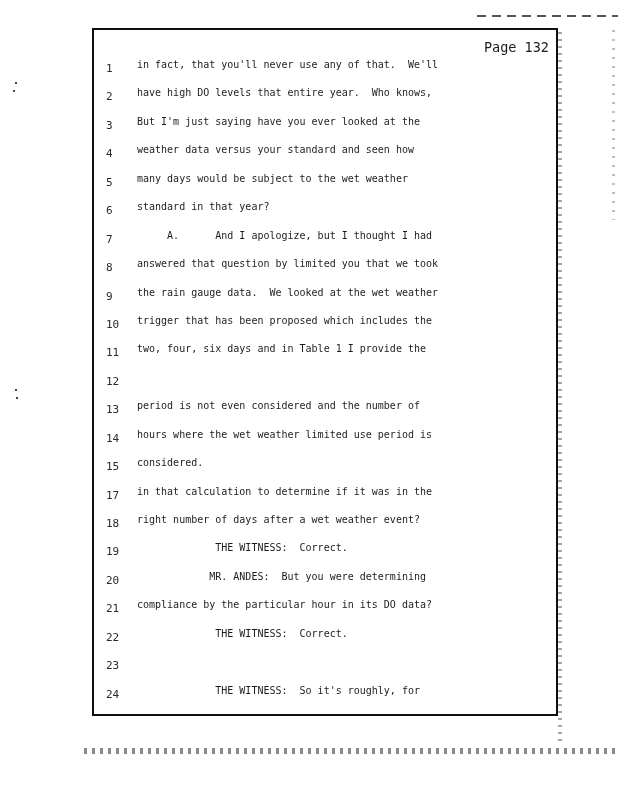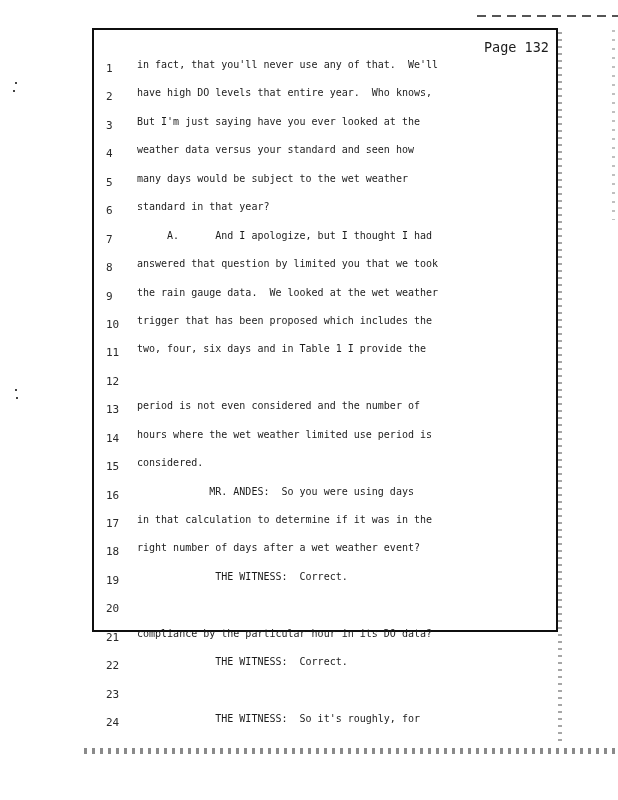--- a/index.html
+++ b/index.html
@@ -12,21 +12,21 @@
   .scan-page {
     position: relative;
     width: 618px; height: 800px;
     background: #ffffff;
     color: #1c1c1c;
   }
   
   .page-frame {
     position: absolute;
     left: 92px; top: 28px;
-    width: 466px; height: 604px;
+    width: 466px; height: 688px;
     border: 2px solid #0f0f0f;
     box-sizing: border-box;
     background: #ffffff;
   }
   .page-header {
     position: absolute;
     top: 9px; right: 7px;
     font-size: 13.5px;
     color: #1c1c1c;
     white-space: pre;
@@ -110,25 +110,24 @@
         <div class="t-line"><span class="t-num">6</span><span class="t-text">standard in that year?</span></div>
         <div class="t-line"><span class="t-num">7</span><span class="t-text">     A.      And I apologize, but I thought I had</span></div>
         <div class="t-line"><span class="t-num">8</span><span class="t-text">answered that question by limited you that we took</span></div>
         <div class="t-line"><span class="t-num">9</span><span class="t-text">the rain gauge data.  We looked at the wet weather</span></div>
         <div class="t-line"><span class="t-num">10</span><span class="t-text">trigger that has been proposed which includes the</span></div>
         <div class="t-line"><span class="t-num">11</span><span class="t-text">two, four, six days and in Table 1 I provide the</span></div>
         <div class="t-line"><span class="t-num">12</span></div>
         <div class="t-line"><span class="t-num">13</span><span class="t-text">period is not even considered and the number of</span></div>
         <div class="t-line"><span class="t-num">14</span><span class="t-text">hours where the wet weather limited use period is</span></div>
         <div class="t-line"><span class="t-num">15</span><span class="t-text">considered.</span></div>
-        <div class="t-line"><span class="t-num">16</span><span class="t-text">            MR. ANDES:  So you were using days</span></div>
         <div class="t-line"><span class="t-num">17</span><span class="t-text">in that calculation to determine if it was in the</span></div>
         <div class="t-line"><span class="t-num">18</span><span class="t-text">right number of days after a wet weather event?</span></div>
         <div class="t-line"><span class="t-num">19</span><span class="t-text">             THE WITNESS:  Correct.</span></div>
-        <div class="t-line"><span class="t-num">20</span></div>
+        <div class="t-line"><span class="t-num">20</span><span class="t-text">            MR. ANDES:  But you were determining</span></div>
         <div class="t-line"><span class="t-num">21</span><span class="t-text">compliance by the particular hour in its DO data?</span></div>
         <div class="t-line"><span class="t-num">22</span><span class="t-text">             THE WITNESS:  Correct.</span></div>
         <div class="t-line"><span class="t-num">23</span></div>
         <div class="t-line"><span class="t-num">24</span><span class="t-text">             THE WITNESS:  So it's roughly, for</span></div>
       </div>
   </div>
 
   <span class="noise-right"></span>
   <span class="noise-right-far"></span>
   <span class="noise-bottom"></span>

